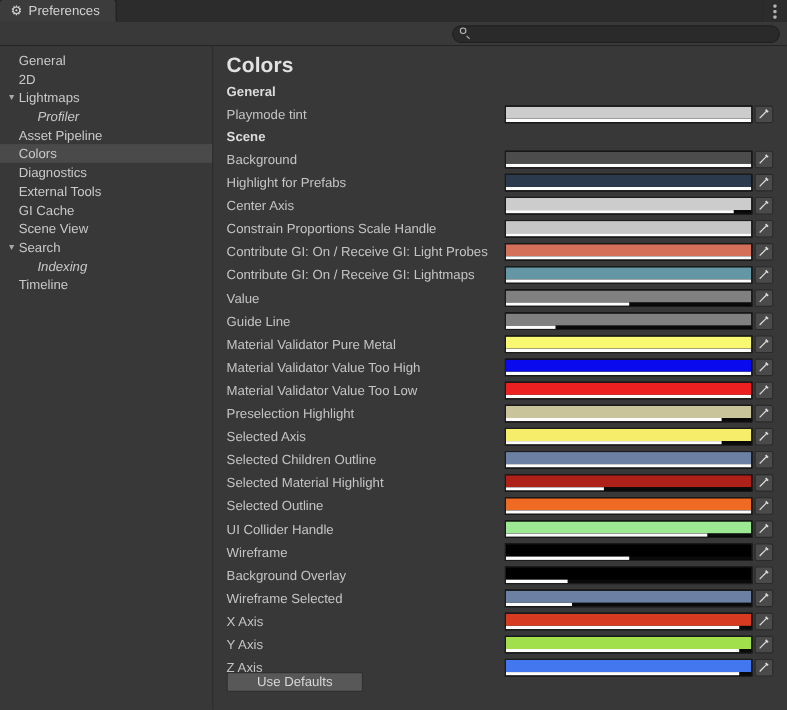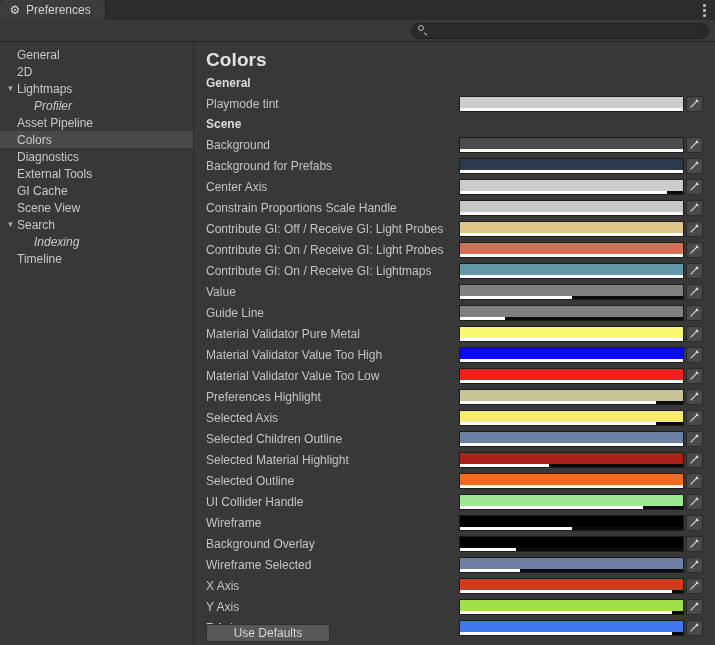--- a/index.html
+++ b/index.html
@@ -257,21 +257,21 @@
     display: flex;
     align-items: center;
     justify-content: center;
   }
   .eyedrop svg { display: block; }
 
   
   .footer {
     position: absolute;
     left: 12px;
-    bottom: 3px;
+    bottom: 16px;
     display: flex;
   }
   .use-defaults {
     width: 124px;
     height: 18px;
     background: #585858;
     border: 1px solid #303030;
     border-radius: 2px;
     color: #d8d8d8;
     font-size: 12px;
@@ -395,21 +395,21 @@
                 </div>
               </div>
               <div class="eyedrop">
                 <svg width="11" height="11" viewBox="0 0 11 11">
                   <path d="M7.6 1.2 L9.8 3.4 L8.7 4.5 L8.0 3.8 L4.2 7.6 L2.0 9.8 L1.2 9.0 L3.4 6.8 L7.2 3.0 L6.5 2.3 Z" fill="#dcdcdc"></path>
                 </svg>
               </div>
             </div>
           </div>
           <div class="color-row">
-            <span class="row-label">Background for Prefabs</span>
+            <span class="row-label">Highlight for Prefabs</span>
             <div class="swatch-area">
               <div class="swatch">
                 <div class="swatch-color" style="background: rgb(43, 58, 77);"></div>
                 <div class="swatch-alpha">
                   <span style="width: 100%;"></span>
                 </div>
               </div>
               <div class="eyedrop">
                 <svg width="11" height="11" viewBox="0 0 11 11">
                   <path d="M7.6 1.2 L9.8 3.4 L8.7 4.5 L8.0 3.8 L4.2 7.6 L2.0 9.8 L1.2 9.0 L3.4 6.8 L7.2 3.0 L6.5 2.3 Z" fill="#dcdcdc"></path>
@@ -443,36 +443,20 @@
                 </div>
               </div>
               <div class="eyedrop">
                 <svg width="11" height="11" viewBox="0 0 11 11">
                   <path d="M7.6 1.2 L9.8 3.4 L8.7 4.5 L8.0 3.8 L4.2 7.6 L2.0 9.8 L1.2 9.0 L3.4 6.8 L7.2 3.0 L6.5 2.3 Z" fill="#dcdcdc"></path>
                 </svg>
               </div>
             </div>
           </div>
           <div class="color-row">
-            <span class="row-label">Contribute GI: Off / Receive GI: Light Probes</span>
-            <div class="swatch-area">
-              <div class="swatch">
-                <div class="swatch-color" style="background: rgb(224, 200, 138);"></div>
-                <div class="swatch-alpha">
-                  <span style="width: 100%;"></span>
-                </div>
-              </div>
-              <div class="eyedrop">
-                <svg width="11" height="11" viewBox="0 0 11 11">
-                  <path d="M7.6 1.2 L9.8 3.4 L8.7 4.5 L8.0 3.8 L4.2 7.6 L2.0 9.8 L1.2 9.0 L3.4 6.8 L7.2 3.0 L6.5 2.3 Z" fill="#dcdcdc"></path>
-                </svg>
-              </div>
-            </div>
-          </div>
-          <div class="color-row">
             <span class="row-label">Contribute GI: On / Receive GI: Light Probes</span>
             <div class="swatch-area">
               <div class="swatch">
                 <div class="swatch-color" style="background: rgb(212, 112, 90);"></div>
                 <div class="swatch-alpha">
                   <span style="width: 100%;"></span>
                 </div>
               </div>
               <div class="eyedrop">
                 <svg width="11" height="11" viewBox="0 0 11 11">
@@ -571,21 +555,21 @@
                 </div>
               </div>
               <div class="eyedrop">
                 <svg width="11" height="11" viewBox="0 0 11 11">
                   <path d="M7.6 1.2 L9.8 3.4 L8.7 4.5 L8.0 3.8 L4.2 7.6 L2.0 9.8 L1.2 9.0 L3.4 6.8 L7.2 3.0 L6.5 2.3 Z" fill="#dcdcdc"></path>
                 </svg>
               </div>
             </div>
           </div>
           <div class="color-row">
-            <span class="row-label">Preferences Highlight</span>
+            <span class="row-label">Preselection Highlight</span>
             <div class="swatch-area">
               <div class="swatch">
                 <div class="swatch-color" style="background: rgb(201, 196, 154);"></div>
                 <div class="swatch-alpha">
                   <span style="width: 88%;"></span>
                 </div>
               </div>
               <div class="eyedrop">
                 <svg width="11" height="11" viewBox="0 0 11 11">
                   <path d="M7.6 1.2 L9.8 3.4 L8.7 4.5 L8.0 3.8 L4.2 7.6 L2.0 9.8 L1.2 9.0 L3.4 6.8 L7.2 3.0 L6.5 2.3 Z" fill="#dcdcdc"></path>

